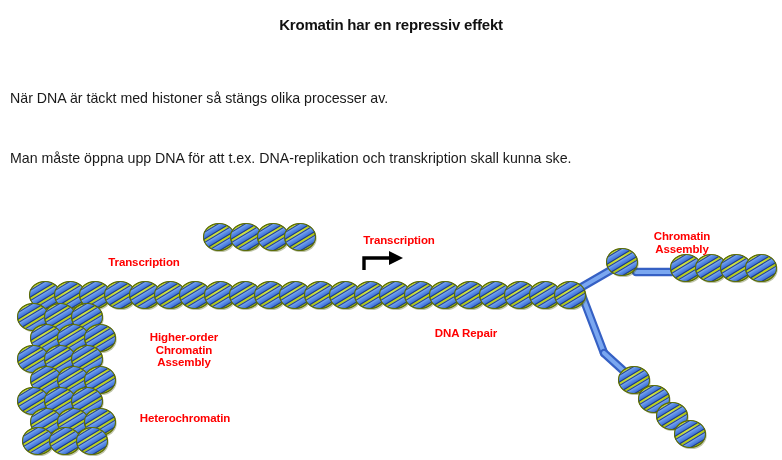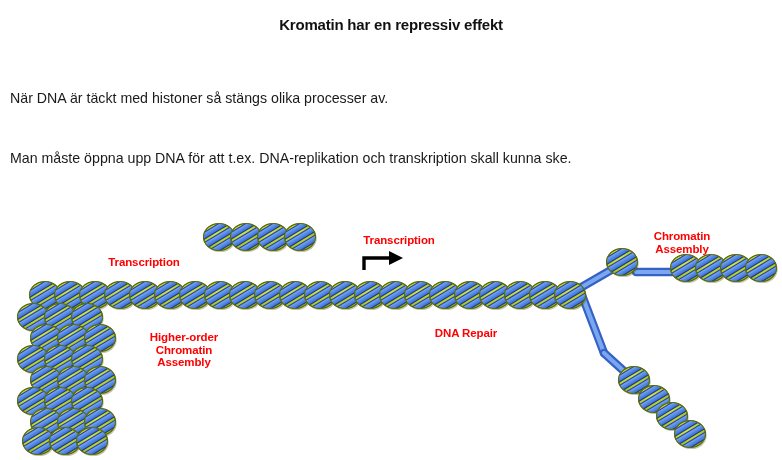--- a/index.html
+++ b/index.html
@@ -229,15 +229,16 @@
 
   <div class="dlabel" style="left:632px; top:20px; width:100px;">Chromatin
 Assembly</div>
 
   <div class="dlabel" style="left:418px; top:117px; width:96px;">DNA Repair</div>
 
   <div class="dlabel" style="left:132px; top:121px; width:104px;">Higher-order
 Chromatin
 Assembly</div>
 
+  <div class="dlabel" style="left:124px; top:202px; width:122px;">Heterochromatin</div>
 
 
 </div>
 
 </body></html>

